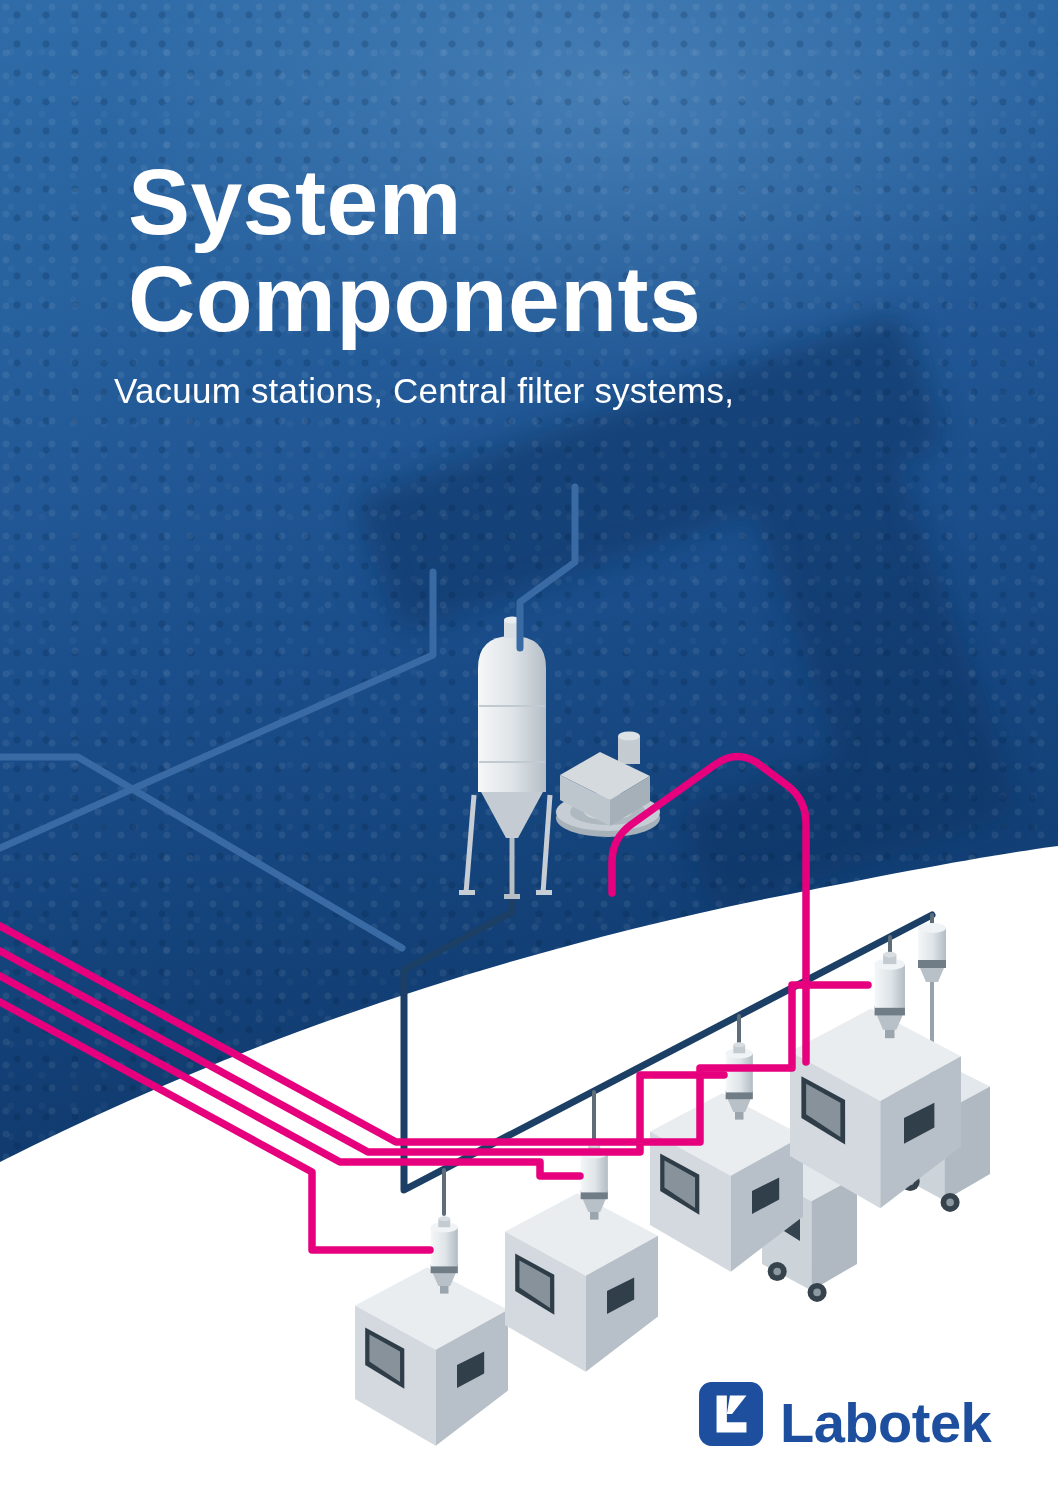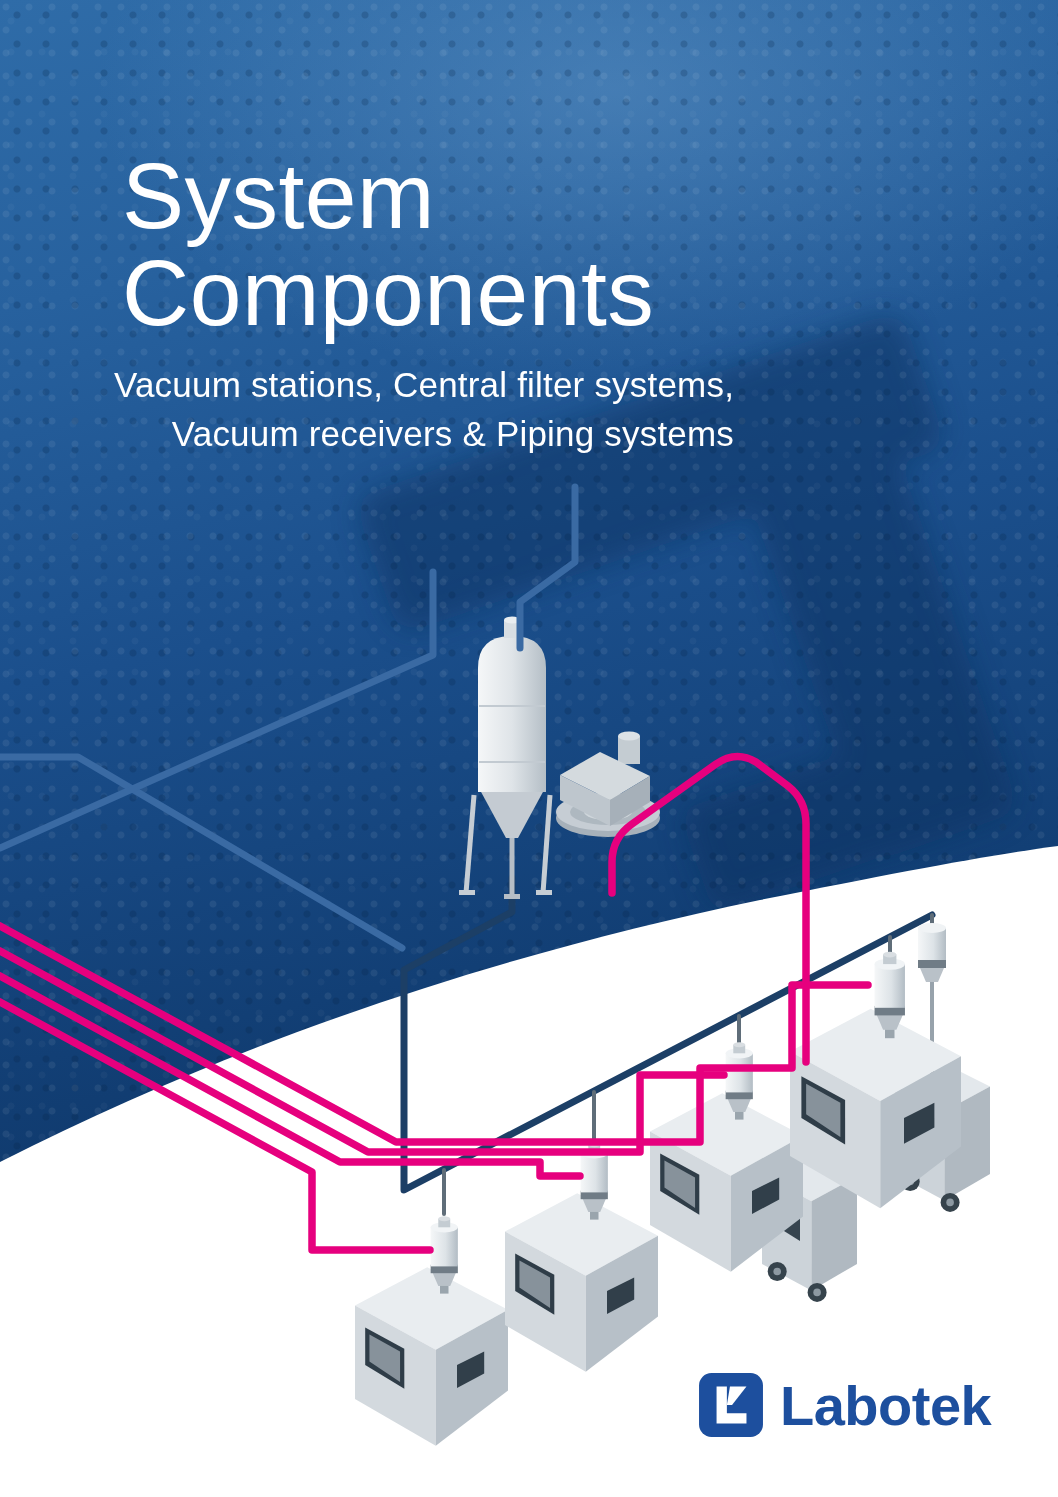--- a/index.html
+++ b/index.html
@@ -17,26 +17,26 @@
     position:absolute;inset:0;opacity:.55;
     background-image:
       radial-gradient(circle at 6px 7px, rgba(255,255,255,.13) 0 3px, rgba(255,255,255,0) 4px),
       radial-gradient(circle at 17px 15px, rgba(8,35,68,.38) 0 3px, rgba(0,0,0,0) 4px),
       radial-gradient(circle at 11px 21px, rgba(255,255,255,.07) 0 3px, rgba(0,0,0,0) 4px),
       radial-gradient(circle at 22px 4px, rgba(8,35,68,.22) 0 2px, rgba(0,0,0,0) 3px);
     background-size:23px 23px,29px 29px,31px 31px,19px 19px;
   }
   .scene{position:absolute;left:0;top:0;}
   .header{position:absolute;left:112px;top:138px;color:#ffffff;}
-  .title{margin:10px;font-size:93px;line-height:1.04;font-weight:400;letter-spacing:.5px;}
+  .title{margin:16px;font-size:93px;line-height:1.04;font-weight:700;letter-spacing:.5px;}
   .title span{display:block;}
   .subtitle{margin:20px 0 0 2px;font-size:35px;line-height:1.38;font-weight:400;letter-spacing:.2px;}
   .subtitle div{white-space:nowrap;text-align:right;}
   .brand{position:absolute;left:698px;top:1372px;display:flex;align-items:center;gap:16px;}
-  .brand-text{font-size:56px;font-weight:700;color:#1d4f9e;letter-spacing:-.5px;}
+  .brand-text{font-size:56px;font-weight:700;color:#1d4f9e;letter-spacing:-.5px;margin-top:18px;}
 </style>
 </head>
 <body>
 
 <div class="page">
 
   <div class="bg-light"></div>
 
   <svg class="emboss" width="1058" height="1497">
     <defs>
@@ -165,21 +165,20 @@
     </g>
   </svg>
 
   <div class="header">
     <h1 class="title">
       <span>System</span>
       <span>Components</span>
     </h1>
     <div class="subtitle">
       <div>Vacuum stations, Central filter systems,</div>
-      <div>Vacuum receivers &amp; Piping systems</div>
     </div>
   </div>
 
   <div class="brand">
     <svg width="66" height="66" viewBox="0 0 64 64">
       <rect x="1" y="1" width="62" height="62" rx="12" fill="#1d4f9e"></rect>
       <path d="M18 14 h10 v26 h19 v10 H18 z" fill="#ffffff"></path>
       <path d="M31 14 h16 L33 32 h-5 z" fill="#ffffff"></path>
     </svg>
     <span class="brand-text">Labotek</span>

